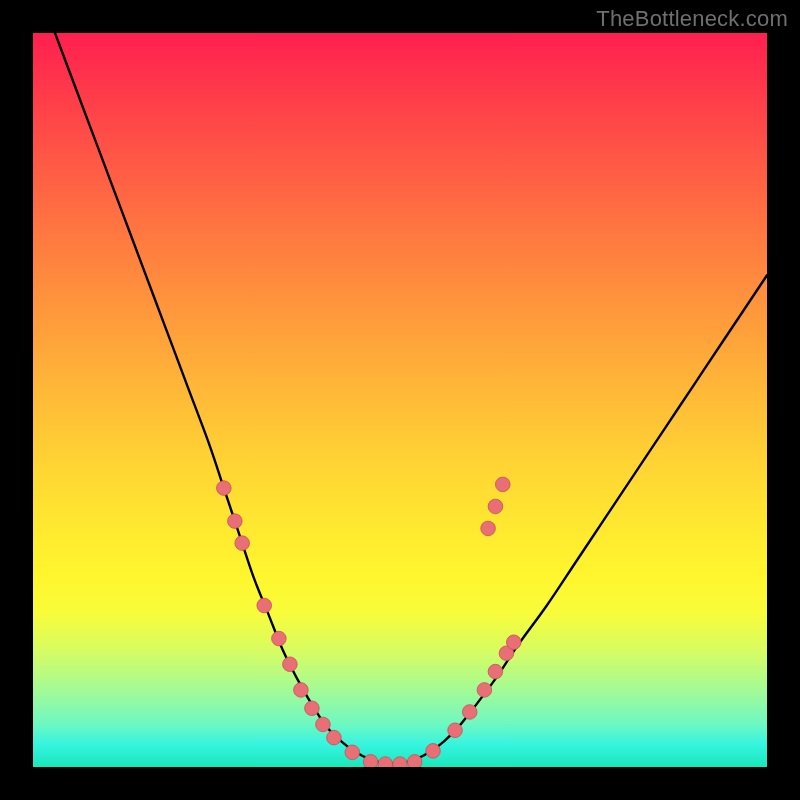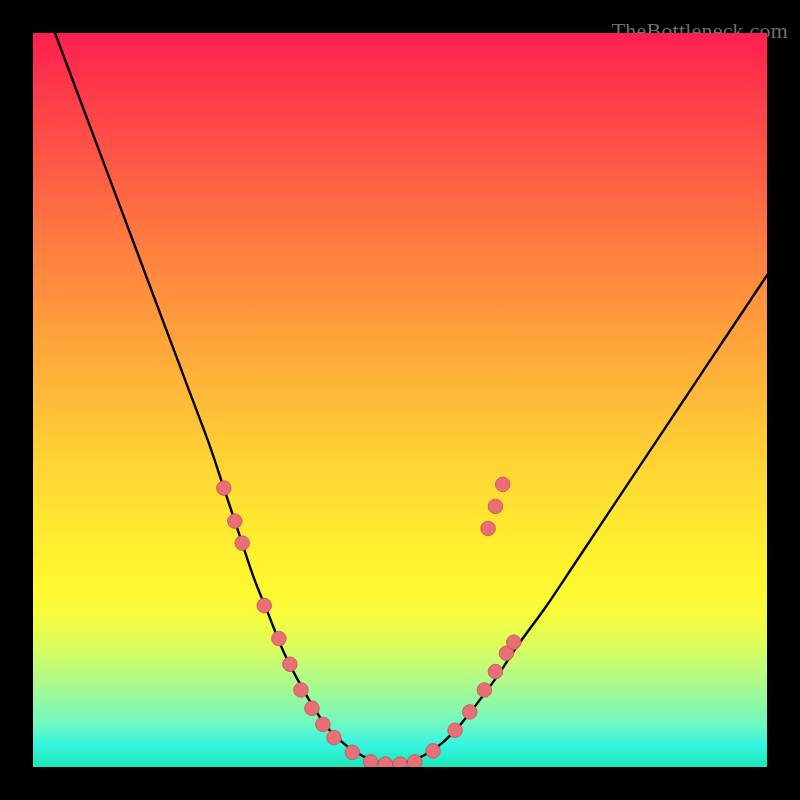--- a/index.html
+++ b/index.html
@@ -30,28 +30,27 @@
       #f8fc3a 79%,
       #d8fc60 84%,
       #a8fb90 89%,
       #70f8c0 94%,
       #35f4e0 97%,
       #19e8b8 100%
     );
   }
   .watermark {
     position: absolute;
-    top: 18px;
+    top: 6px;
     right: 12px;
     color: #6f6f6f;
     font-size: 22px;
     font-weight: 500;
     letter-spacing: 0.2px;
     user-select: none;
-    font-family: Liberation Serif, serif;
   }
   svg.curve {
     position: absolute;
     left: 0;
     top: 0;
     width: 734px;
     height: 734px;
   }
 </style>
 </head>

